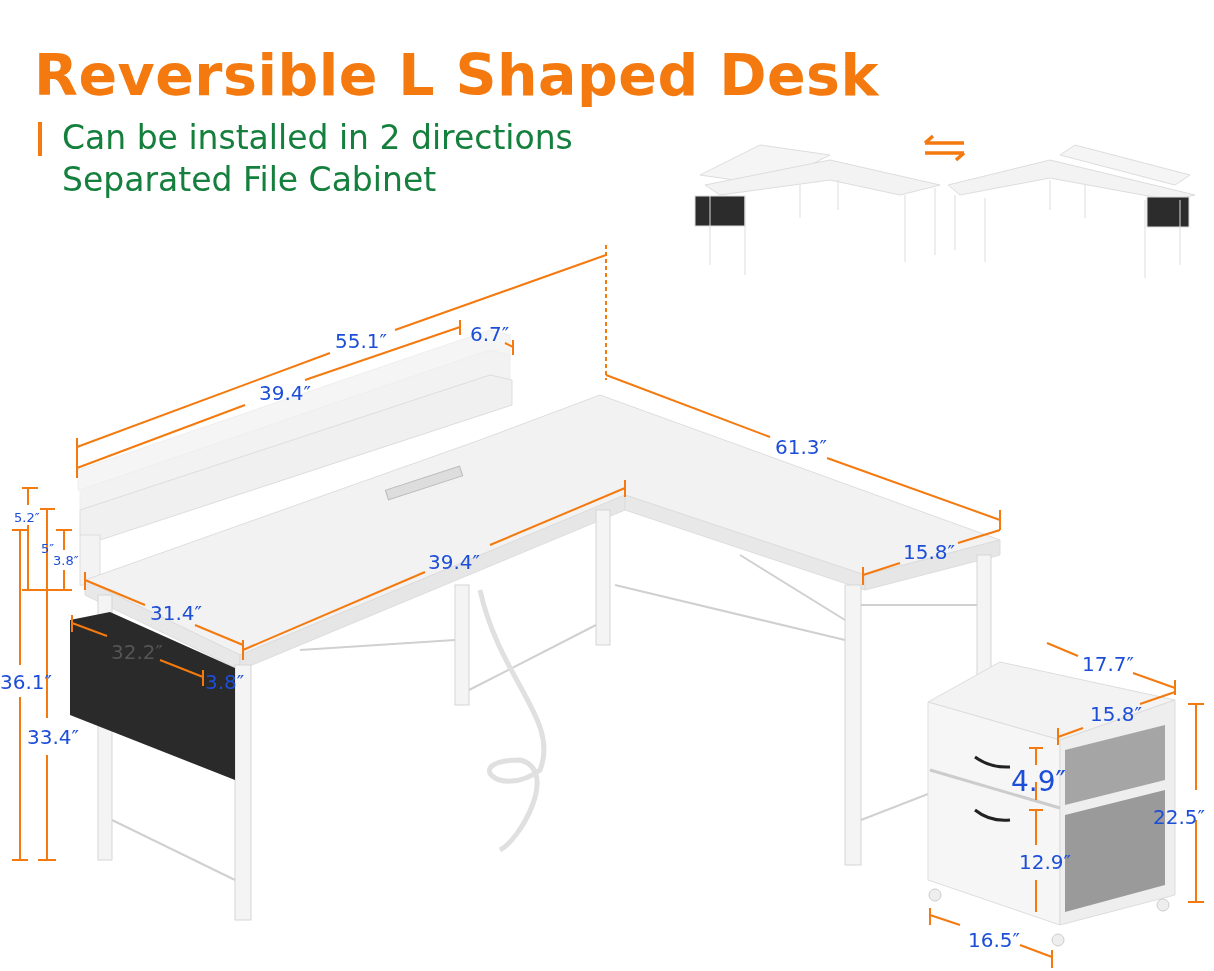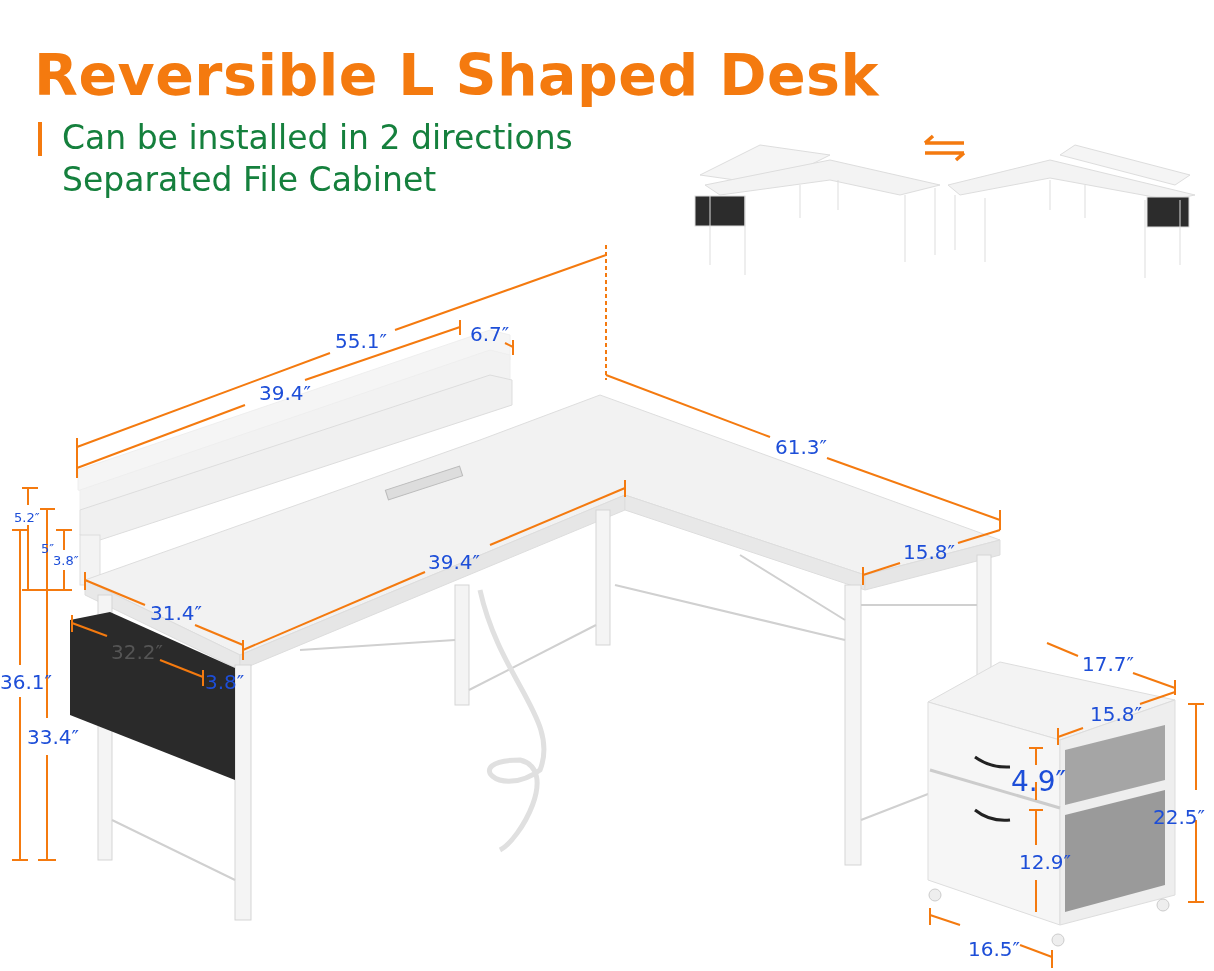--- a/index.html
+++ b/index.html
@@ -192,13 +192,13 @@
 <div class="lbl" style="left:0px;top:670px;font-size:20px;">36.1″</div>
 <div class="lbl" style="left:27px;top:725px;font-size:20px;">33.4″</div>
 <div class="lbl" style="left:14px;top:510px;font-size:13px;">5.2″</div>
 <div class="lbl" style="left:41px;top:541px;font-size:13px;">5″</div>
 <div class="lbl" style="left:53px;top:553px;font-size:13px;">3.8″</div>
 <div class="lbl" style="left:1082px;top:652px;font-size:20px;">17.7″</div>
 <div class="lbl" style="left:1090px;top:702px;font-size:20px;">15.8″</div>
 <div class="lbl" style="left:1153px;top:805px;font-size:20px;">22.5″</div>
 <div class="lbl" style="left:1011px;top:765px;font-size:28px;">4.9″</div>
 <div class="lbl" style="left:1003px;top:850px;font-size:20px;margin-left:16px;">12.9″</div>
-<div class="lbl" style="left:968px;top:928px;font-size:20px;margin-top:9px;">16.5″</div>
+<div class="lbl" style="left:968px;top:928px;font-size:20px;">16.5″</div>
 
 </body></html>

